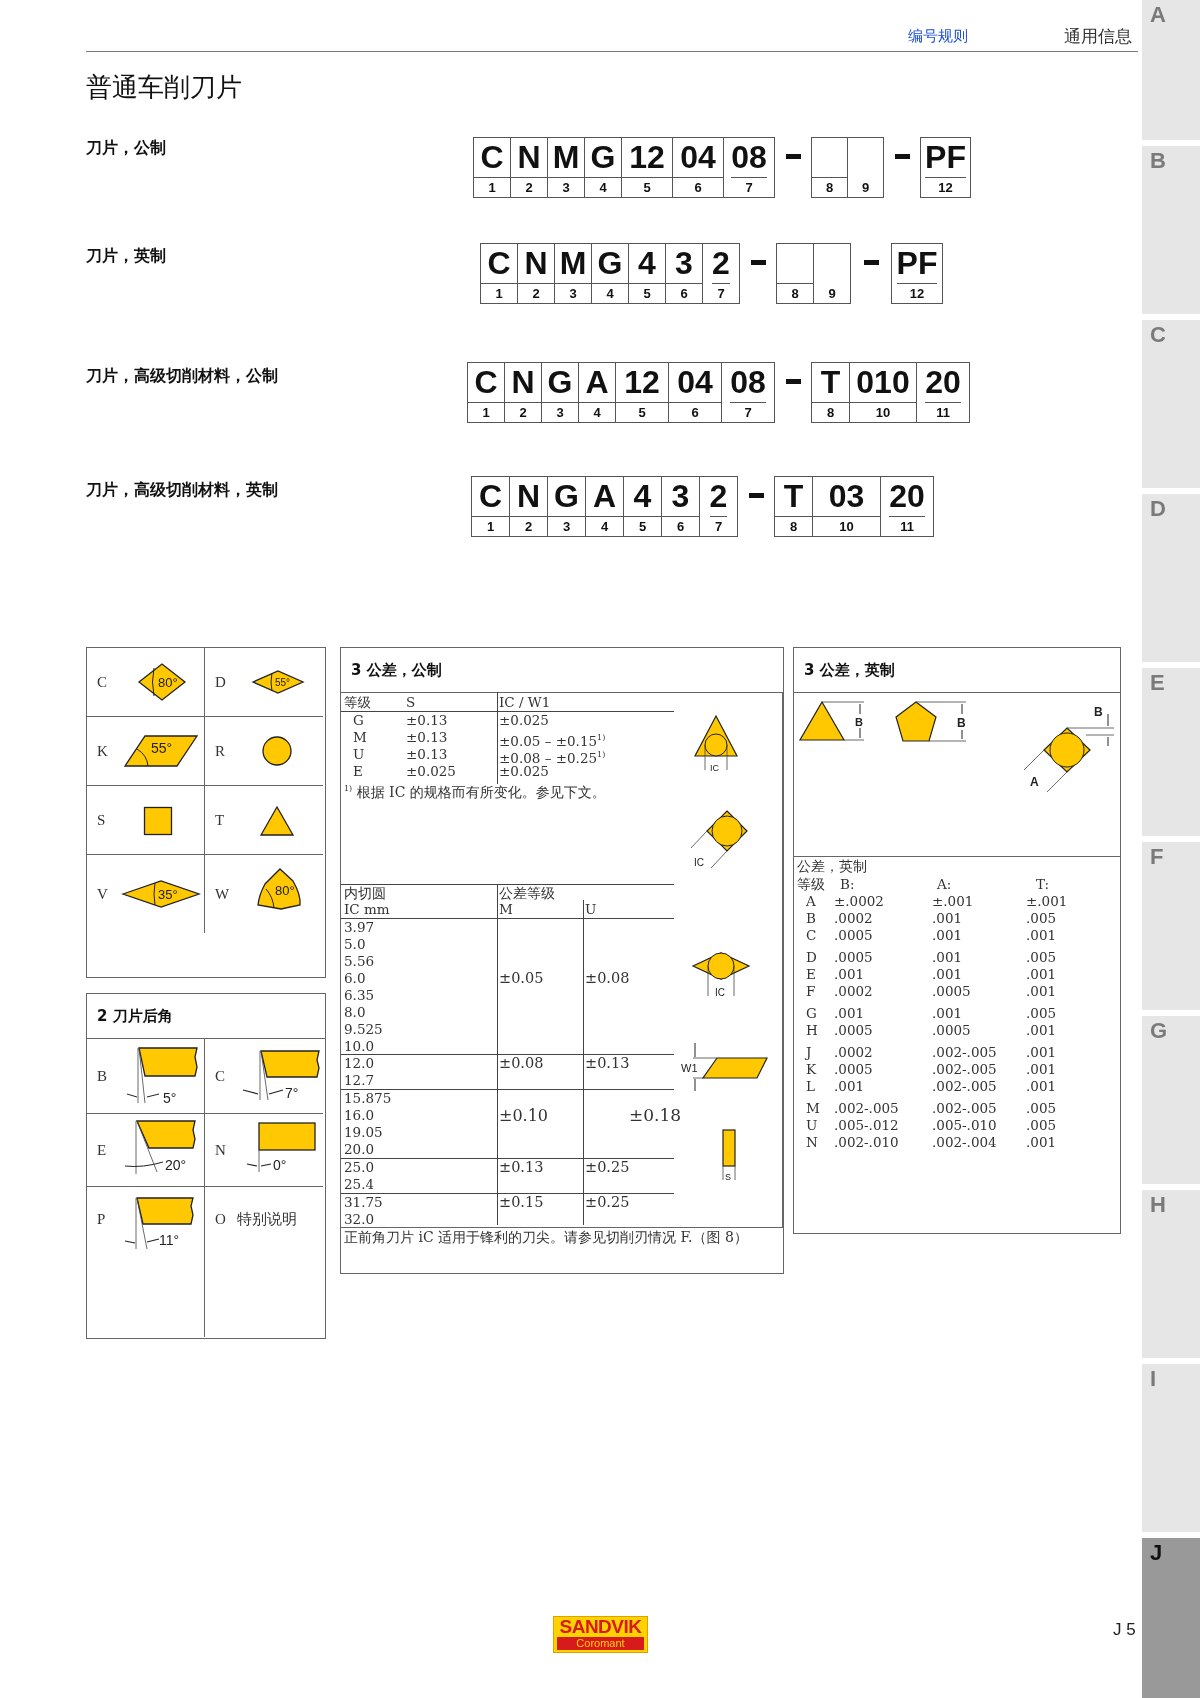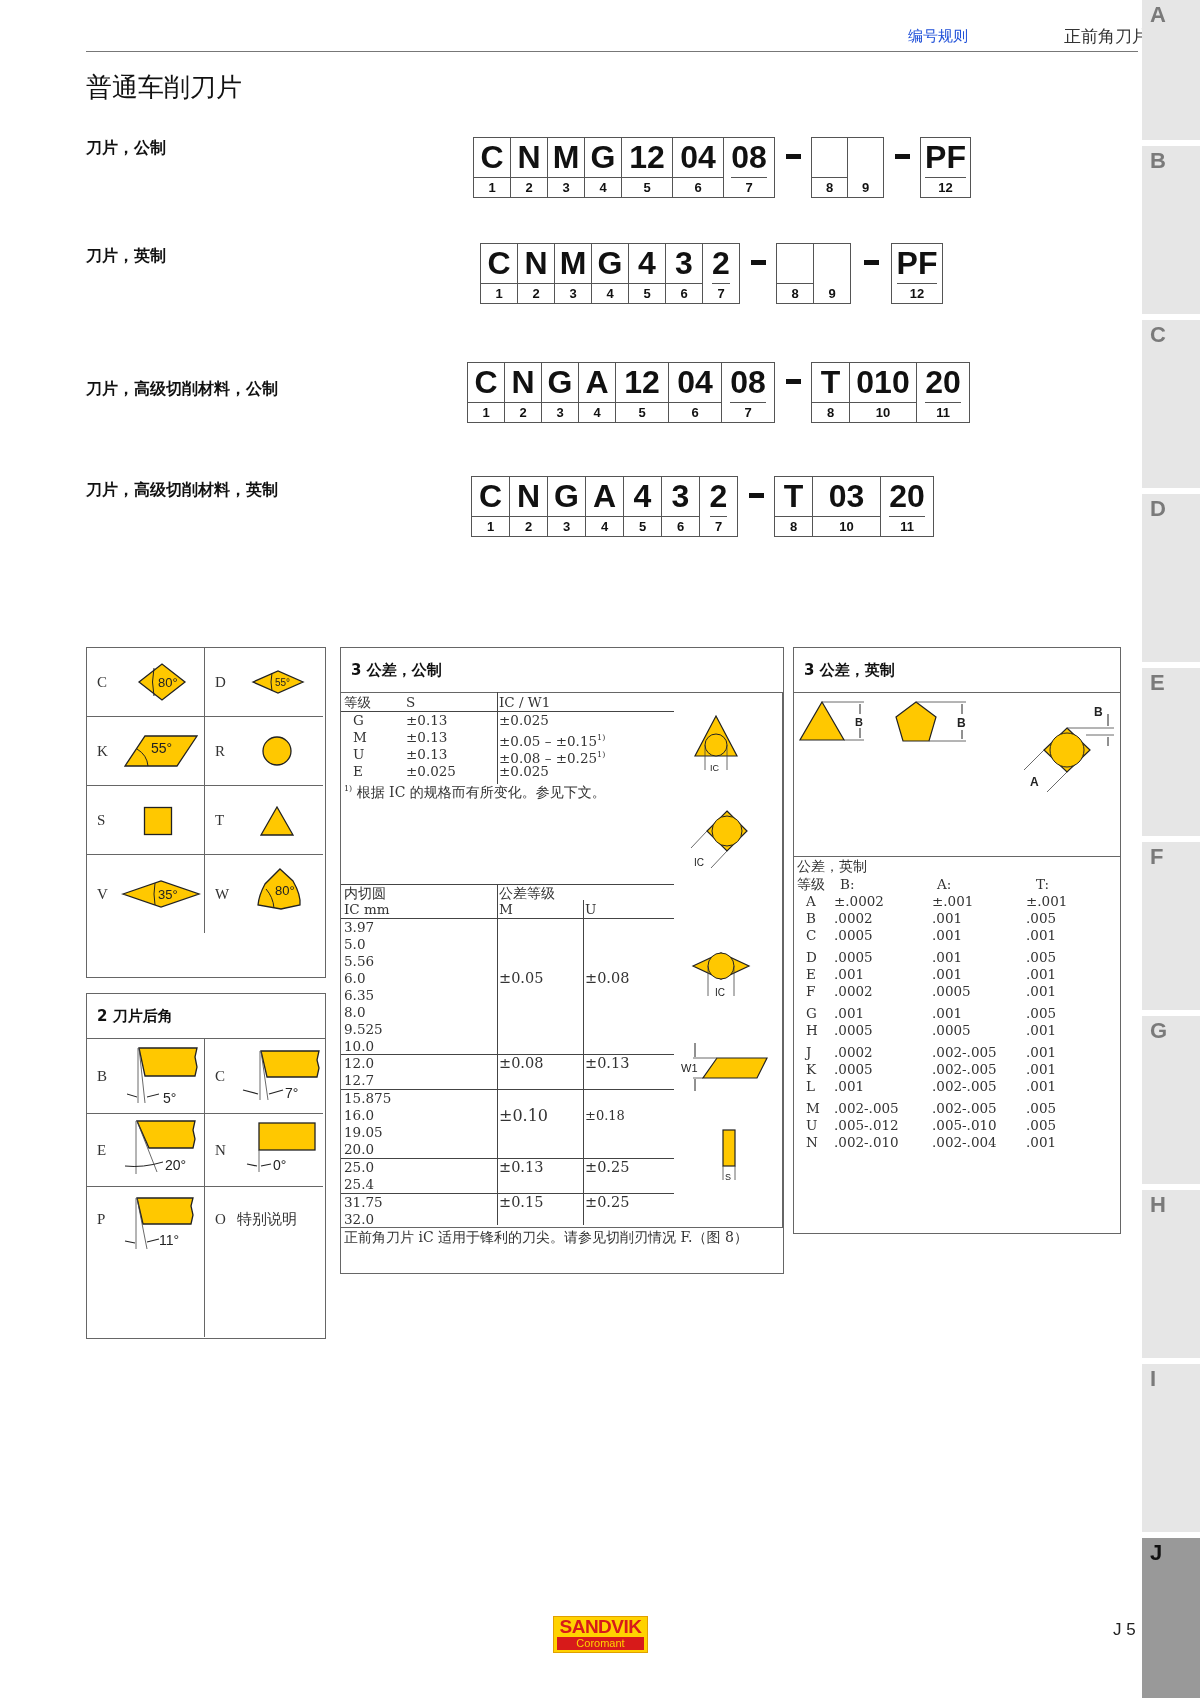--- a/index.html
+++ b/index.html
@@ -48,21 +48,21 @@
 
   .logo{left:553px;top:1616px;width:93px;height:35px;border:1px solid #e0a000;background:#ffd200;}
   .logo .t1{position:absolute;left:0;top:0;width:93px;height:20px;text-align:center;font-family:"Liberation Sans",sans-serif;font-weight:bold;font-size:19px;line-height:20px;color:#d71a1a;letter-spacing:-0.5px;}
   .logo .t2{position:absolute;left:3px;top:20px;width:87px;height:13px;background:#d71a1a;color:#ffd200;text-align:center;font-family:"Liberation Sans",sans-serif;font-size:11px;line-height:13px;}
   .pagenum{left:1113px;top:1620px;font-size:17px;font-family:"Liberation Sans",sans-serif;color:#222;}
 </style>
 </head>
 <body>
 
 <div class="abs hdr-sec serif" style="left:908px;">编号规则</div>
-<div class="abs hdr-sec serif" style="left:1064px;font-size:17px;top:25px;color:#333;">正前角刀片</div>
+<div class="abs hdr-sec serif" style="left:1064px;font-size:17px;top:25px;color:#333;">通用信息</div>
 <div class="abs hdr-line"></div>
 <div class="abs page-title">普通车削刀片</div>
 
 <div>
   <div class="abs tab" style="top:0;height:140px;">
       <span>A</span>
     </div>
   <div class="abs tab" style="top:146px;height:168px;">
       <span>B</span>
     </div>
@@ -87,21 +87,21 @@
   <div class="abs tab" style="top:1364px;height:168px;">
       <span>I</span>
     </div>
   <div class="abs tab active" style="top:1538px;height:160px;">
       <span>J</span>
     </div>
 </div>
 
 <div class="abs code-label" style="top:138px;">刀片，公制</div>
 <div class="abs code-label" style="top:246px;">刀片，英制</div>
-<div class="abs code-label" style="top:379px;">刀片，高级切削材料，公制</div>
+<div class="abs code-label" style="top:366px;">刀片，高级切削材料，公制</div>
 <div class="abs code-label" style="top:480px;">刀片，高级切削材料，英制</div>
 
 <div class="abs codebox" style="left:473px;top:137px;">
   <div class="cgroup">
     <div class="ccell lettercell">
         <div class="ctop">C</div>
         <div class="cbot">1</div>
       </div>
     <div class="ccell lettercell">
         <div class="ctop">N</div>
@@ -492,21 +492,21 @@
   <div class="abs tol-text" style="left:244px;top:407px;font-size:14.5px;">±0.13</div>
   <div class="hline" style="left:0;top:441px;width:333px;"></div>
 
   <div class="abs tol-text" style="left:3px;top:442px;">
     <div>15.875</div>
       <div>16.0</div>
       <div>19.05</div>
       <div>20.0</div>
   </div>
   <div class="abs tol-text" style="left:158px;top:459px;font-size:16px;">±0.10</div>
-  <div class="abs tol-text" style="left:244px;top:459px;font-size:13px;">±0.18</div>
+  <div class="abs tol-text" style="left:244px;top:459px;font-size:17px;padding-left:44px;">±0.18</div>
   <div class="hline" style="left:0;top:510px;width:333px;"></div>
 
   <div class="abs tol-text" style="left:3px;top:511px;">
     <div>25.0</div>
       <div>25.4</div>
   </div>
   <div class="abs tol-text" style="left:158px;top:511px;font-size:14.5px;">±0.13</div>
   <div class="abs tol-text" style="left:244px;top:511px;font-size:14.5px;">±0.25</div>
   <div class="hline" style="left:0;top:545px;width:333px;"></div>
 

